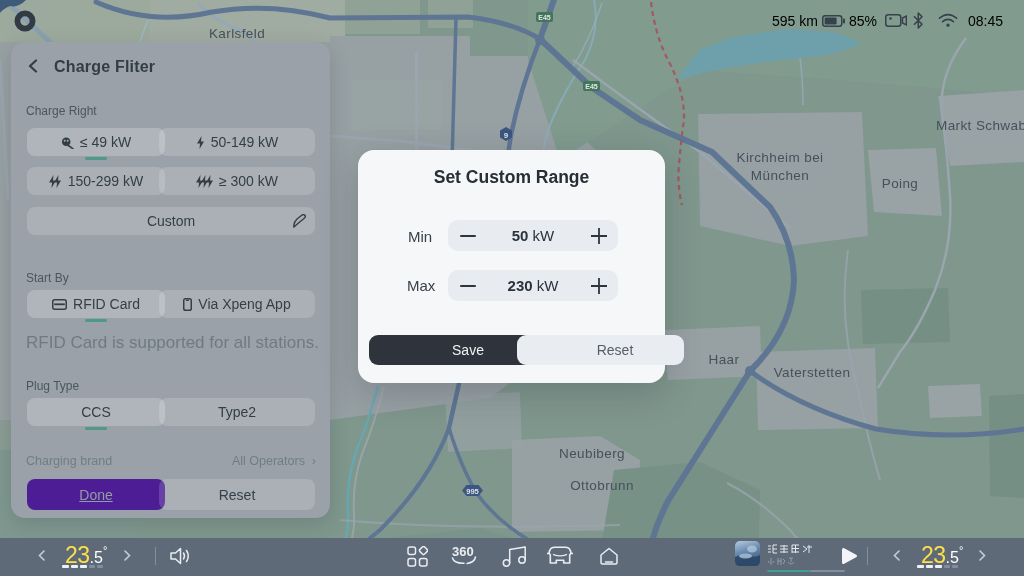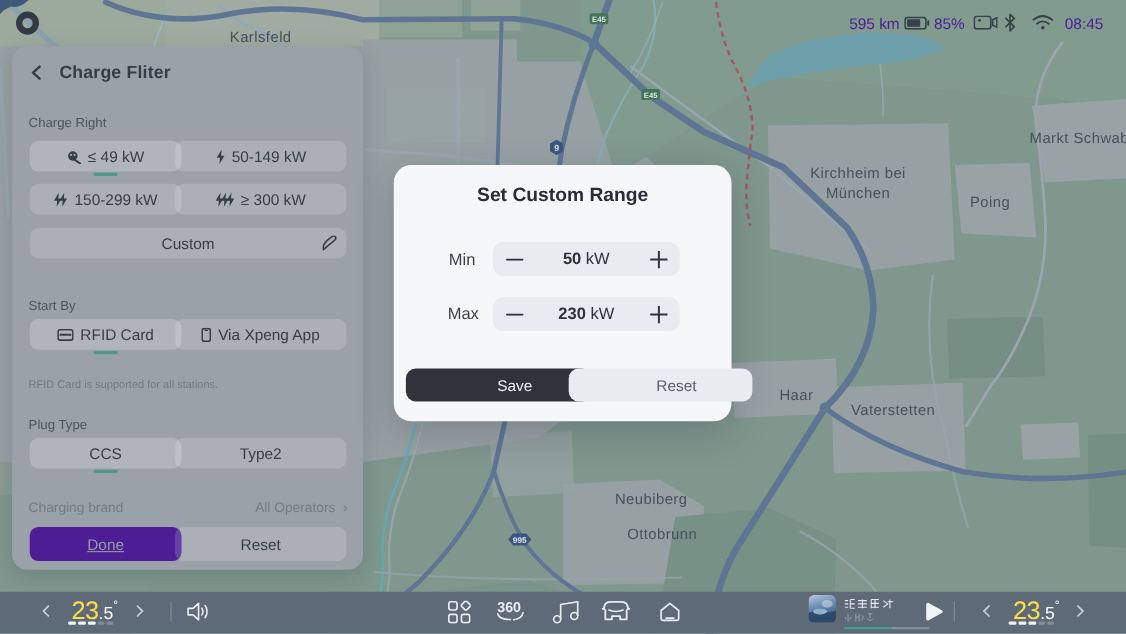--- a/index.html
+++ b/index.html
@@ -13,39 +13,39 @@
   .panel > *{position:absolute;}
   .ptitle{left:43px;top:16px;font-size:16px;font-weight:bold;color:#333d47;letter-spacing:.2px;}
   .plabel{font-size:12px;color:#4b565f;left:15px;}
   .pbtn{background:rgba(255,255,255,.16);border-radius:8px;height:28px;
         display:flex;align-items:center;justify-content:center;
         font-size:14px;color:#343e48;position:absolute;}
   .pbtn svg{position:static;margin-right:6px;}
   .colL{left:16px;width:138px;}
   .colR{left:148px;width:156px;}
   .ul{width:22px;height:2.5px;border-radius:2px;background:#4f988a;left:63px;}
-  .note{left:15px;font-size:10px;color:#6f7b84;margin-top:12px;}
+  .note{left:15px;font-size:17px;color:#6f7b84;}
   .done{background:#4c1d95;color:#959ca4;text-decoration:underline;}
   
   .modal{position:absolute;left:358px;top:150px;width:307px;height:233px;
          background:#f6f7f9;border-radius:16px;box-shadow:0 10px 36px rgba(30,38,50,.22);}
   .modal > *, .stepper > *{position:absolute;}
   .mtitle{left:0;width:307px;top:17px;text-align:center;font-size:17.5px;
           font-weight:bold;color:#272e36;}
   .mlabel{font-size:15px;color:#39424b;}
   .stepper{left:90px;width:170px;height:31px;background:#e8ebf0;border-radius:10px;}
   .sval{width:170px;text-align:center;font-size:15px;color:#2b323b;top:7px;}
   .mbtn{height:30px;border-radius:9px;display:flex;align-items:center;
         justify-content:center;font-size:14px;padding-left:29px;}
   .save{left:11px;width:140px;background:#2f333b;color:#eff1f4;top:185px;}
   .reset{left:159px;width:138px;background:#e9ecf1;color:#565d66;top:185px;}
   
   .topbar{position:absolute;left:0;top:0;width:1024px;height:40px;}
   .topbar > *{position:absolute;}
-  .tb{font-size:14px;color:#4c1d95;top:13px;}
+  .tb{font-size:14px;color:#000000;top:13px;}
   
   .bbar{position:absolute;left:0;top:538px;width:1024px;height:38px;
         background:#5f6a79;}
   .bbar > *{position:absolute;}
   .t23{font-size:23px;font-weight:normal;color:#fde047;letter-spacing:-.5px;}
   .t5{font-size:16px;color:#fff;}
   .tdeg{font-size:11px;color:#fff;}
   .dashw{width:7px;height:2.8px;background:#eef1f5;border-radius:1px;top:27px;}
   .dashg{width:6px;height:2.5px;background:#828c9b;border-radius:1px;top:27.2px;}
   .vsep{width:1px;height:18px;background:rgba(255,255,255,.25);top:9px;}

